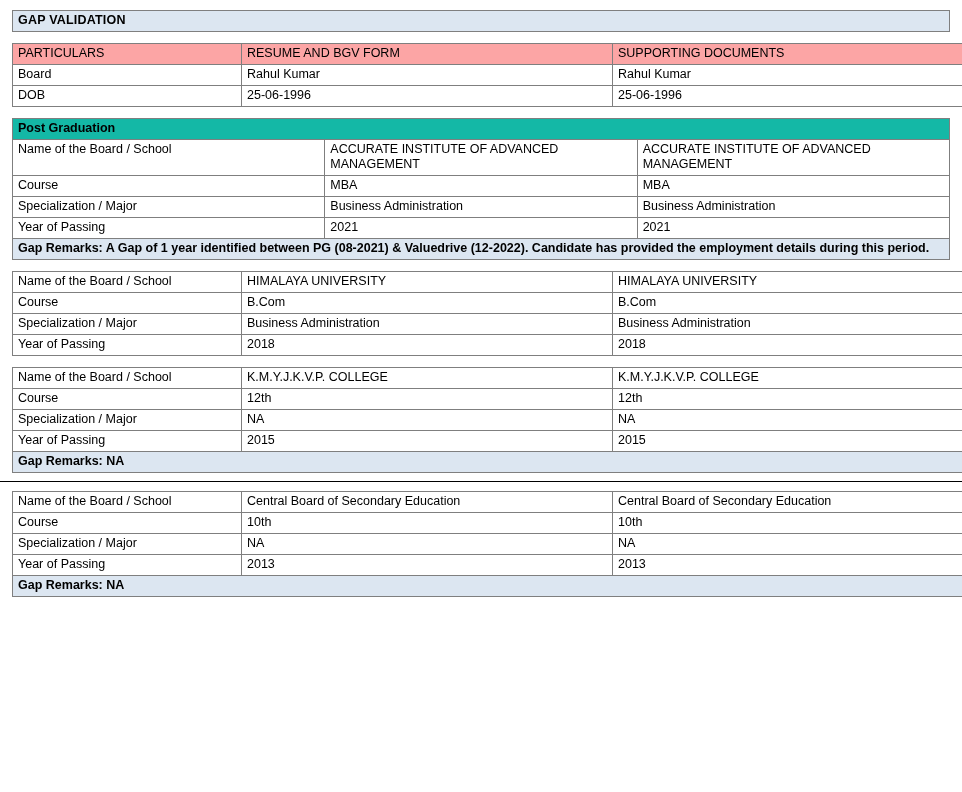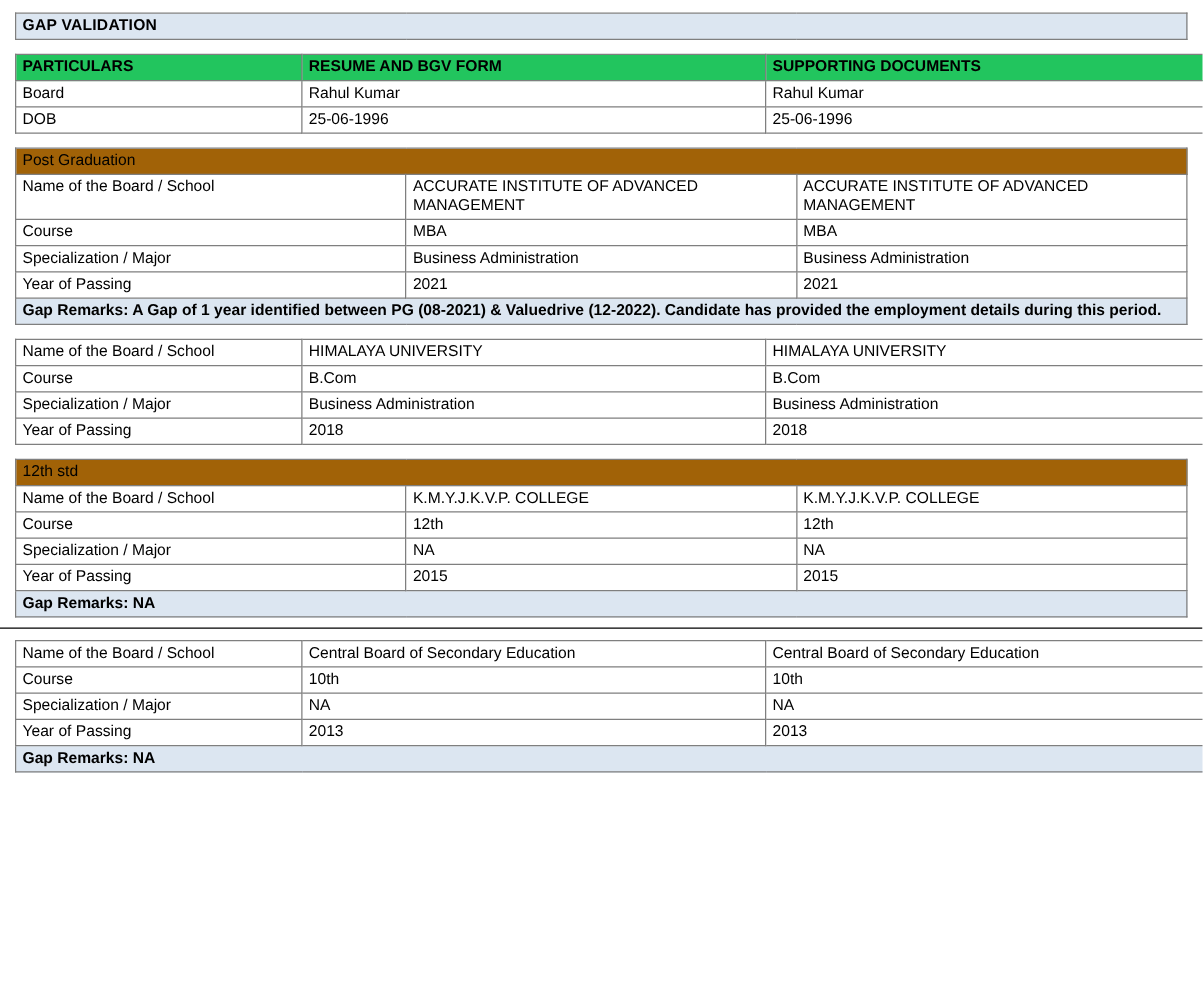--- a/index.html
+++ b/index.html
@@ -37,27 +37,27 @@
   .c2 { width: 360px; }
   .c3 { width: 360px; }
   .hdr-title {
     background: #dce6f1;
     text-align: left;
     font-weight: bold;
     font-size: 12.5px;
     letter-spacing: 0.2px;
   }
   .hdr-row td {
-    background: #22c55e;
+    background: #fca5a5;
+    font-weight: normal;
+    margin-top: 22px;
+  }
+  .sec-head td {
+    background: #14b8a6;
     font-weight: bold;
-    margin-top: 22px;
-  }
-  .sec-head td {
-    background: #a16207;
-    font-weight: normal;
   }
   .remark td {
     background: #dce6f1;
     font-weight: bold;
     line-height: 1.45;
     padding: 5px 6px 6px 6px;
   }
   .plain td {
     background: #ffffff;
   }
@@ -163,23 +163,20 @@
       <td class="c2">2018</td>
       <td class="c3">2018</td>
     </tr>
   </tbody>
     </table>
 
   <div class="spacer"></div>
 
   <table class="block">
     <tbody>
-        <tr class="sec-head">
-      <td colspan="3">12th std</td>
-    </tr>
     <tr class="plain">
       <td class="c1">Name of the Board / School</td>
       <td class="c2">K.M.Y.J.K.V.P. COLLEGE</td>
       <td class="c3">K.M.Y.J.K.V.P. COLLEGE</td>
     </tr>
     <tr class="plain">
       <td class="c1">Course</td>
       <td class="c2">12th</td>
       <td class="c3">12th</td>
     </tr>

